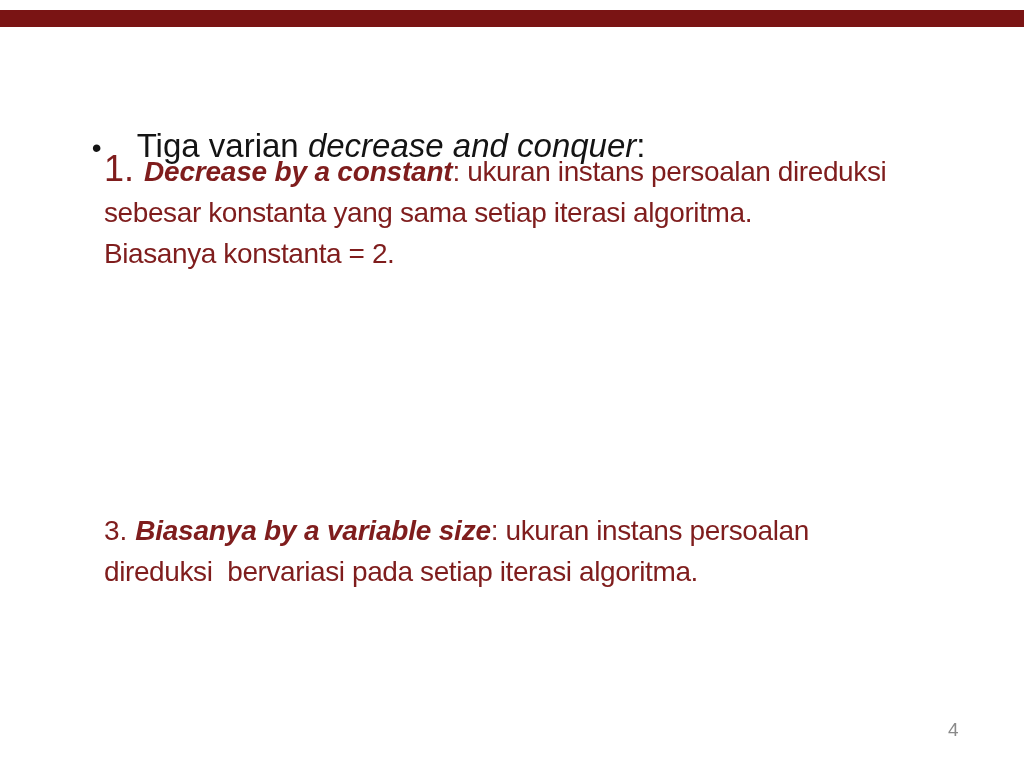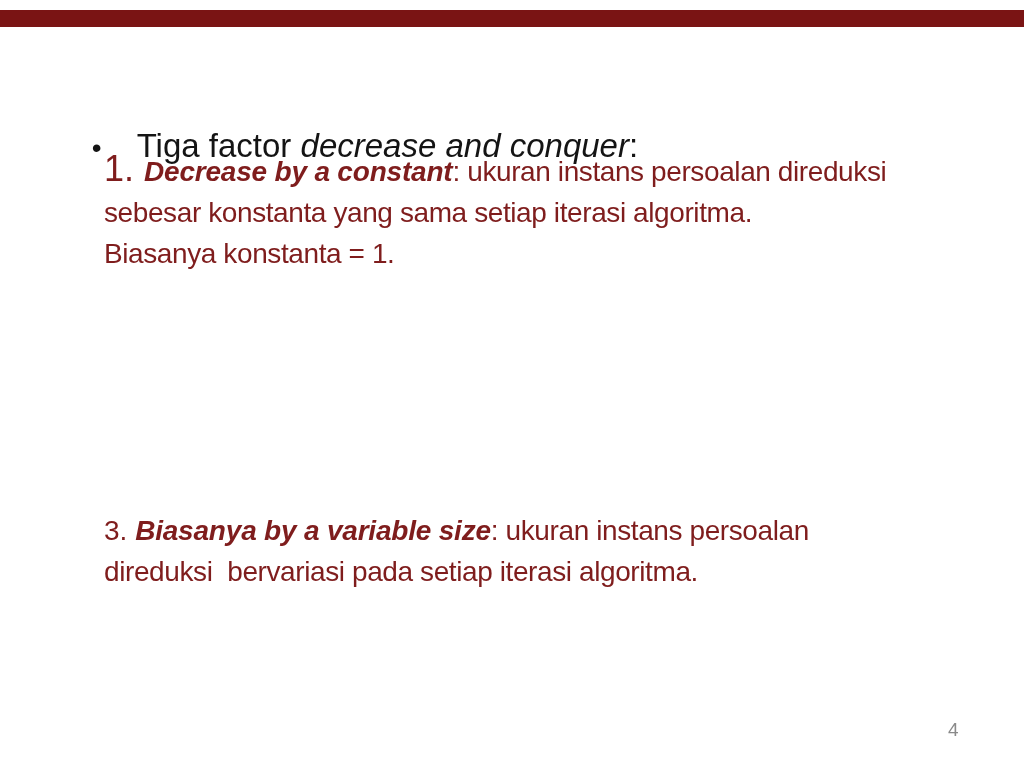--- a/index.html
+++ b/index.html
@@ -72,27 +72,27 @@
   }
 </style>
 </head>
 <body>
 
 <div class="slide">
 
   <div class="top-bar"></div>
 
   <div class="heading">
-    <span class="marker">•</span><span>Tiga factor </span><span class="em">decrease and conquer</span><span>:</span>
+    <span class="marker">•</span><span>Tiga varian </span><span class="em">decrease and conquer</span><span>:</span>
   </div>
 
   <div class="item item-1">
     <div class="line"><span class="num num-large">1. </span><span class="term">Decrease by a constant</span><span>: ukuran instans persoalan direduksi</span></div>
     <div class="line">sebesar konstanta yang sama setiap iterasi algoritma.</div>
-    <div class="line">Biasanya konstanta = 1.</div>
+    <div class="line">Biasanya konstanta = 2.</div>
   </div>
 
 
   <div class="item item-3">
     <div class="line"><span class="num">3. </span><span class="term">Biasanya by a variable size</span><span>: ukuran instans persoalan</span></div>
     <div class="line">direduksi  bervariasi pada setiap iterasi algoritma.</div>
     <div class="line"></div>
   </div>
 
   <div class="page-number">4</div>

